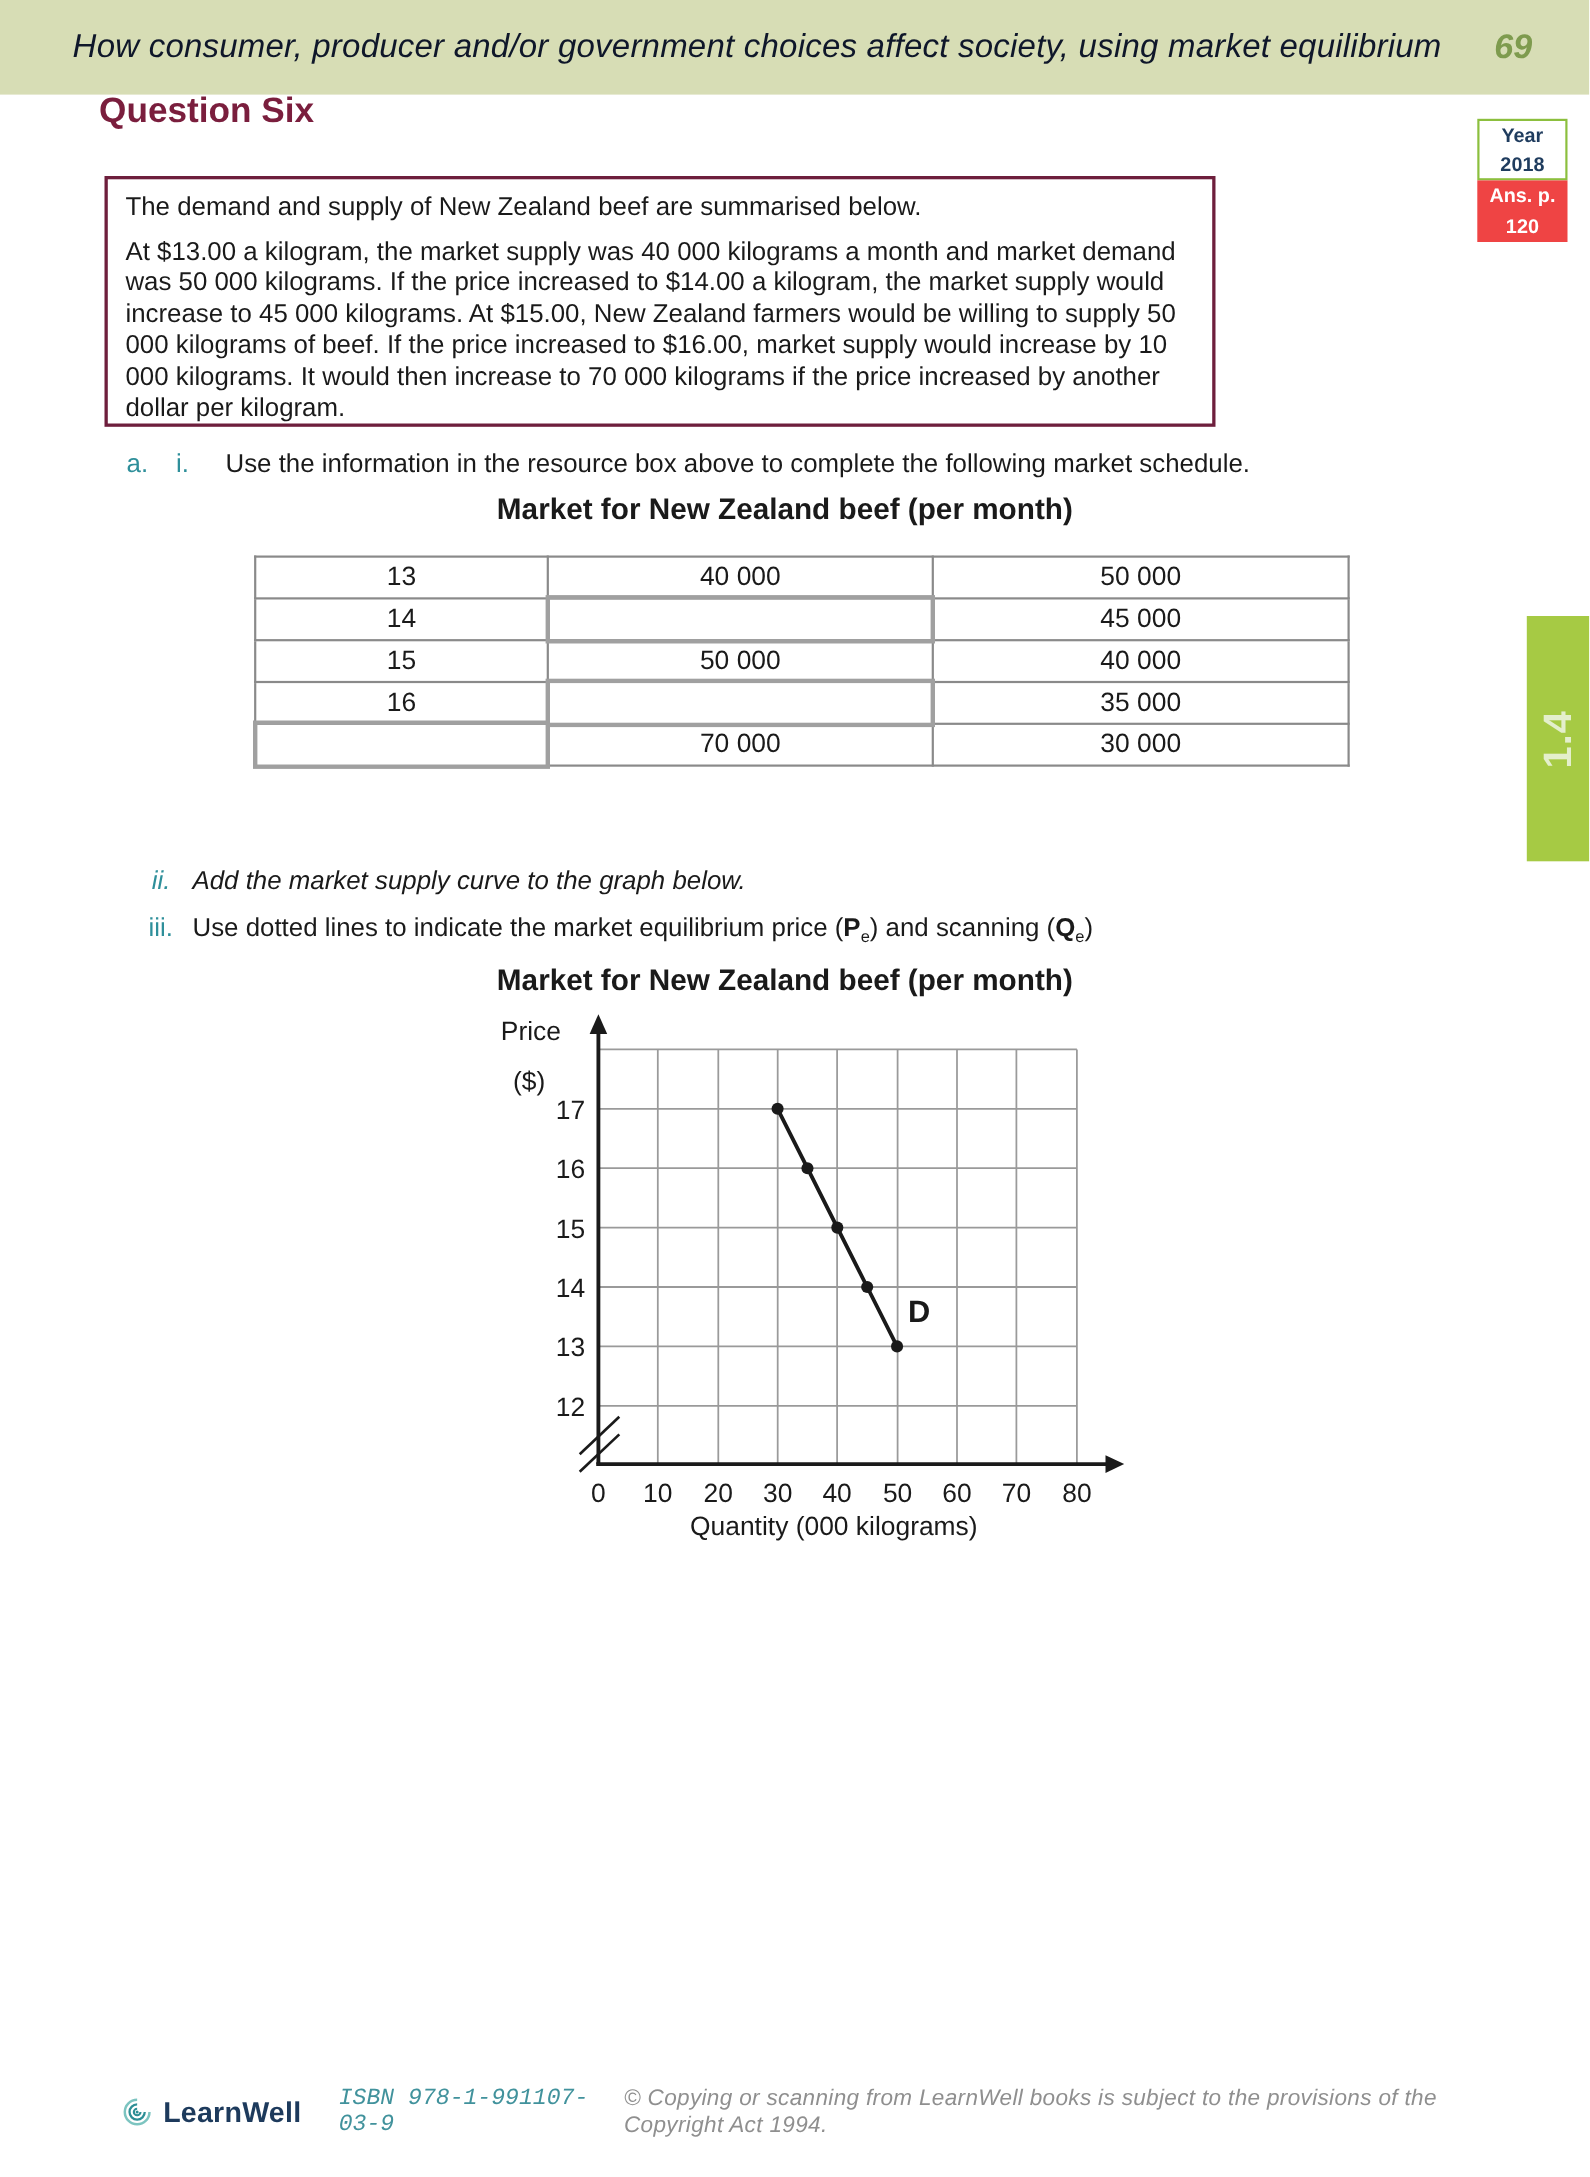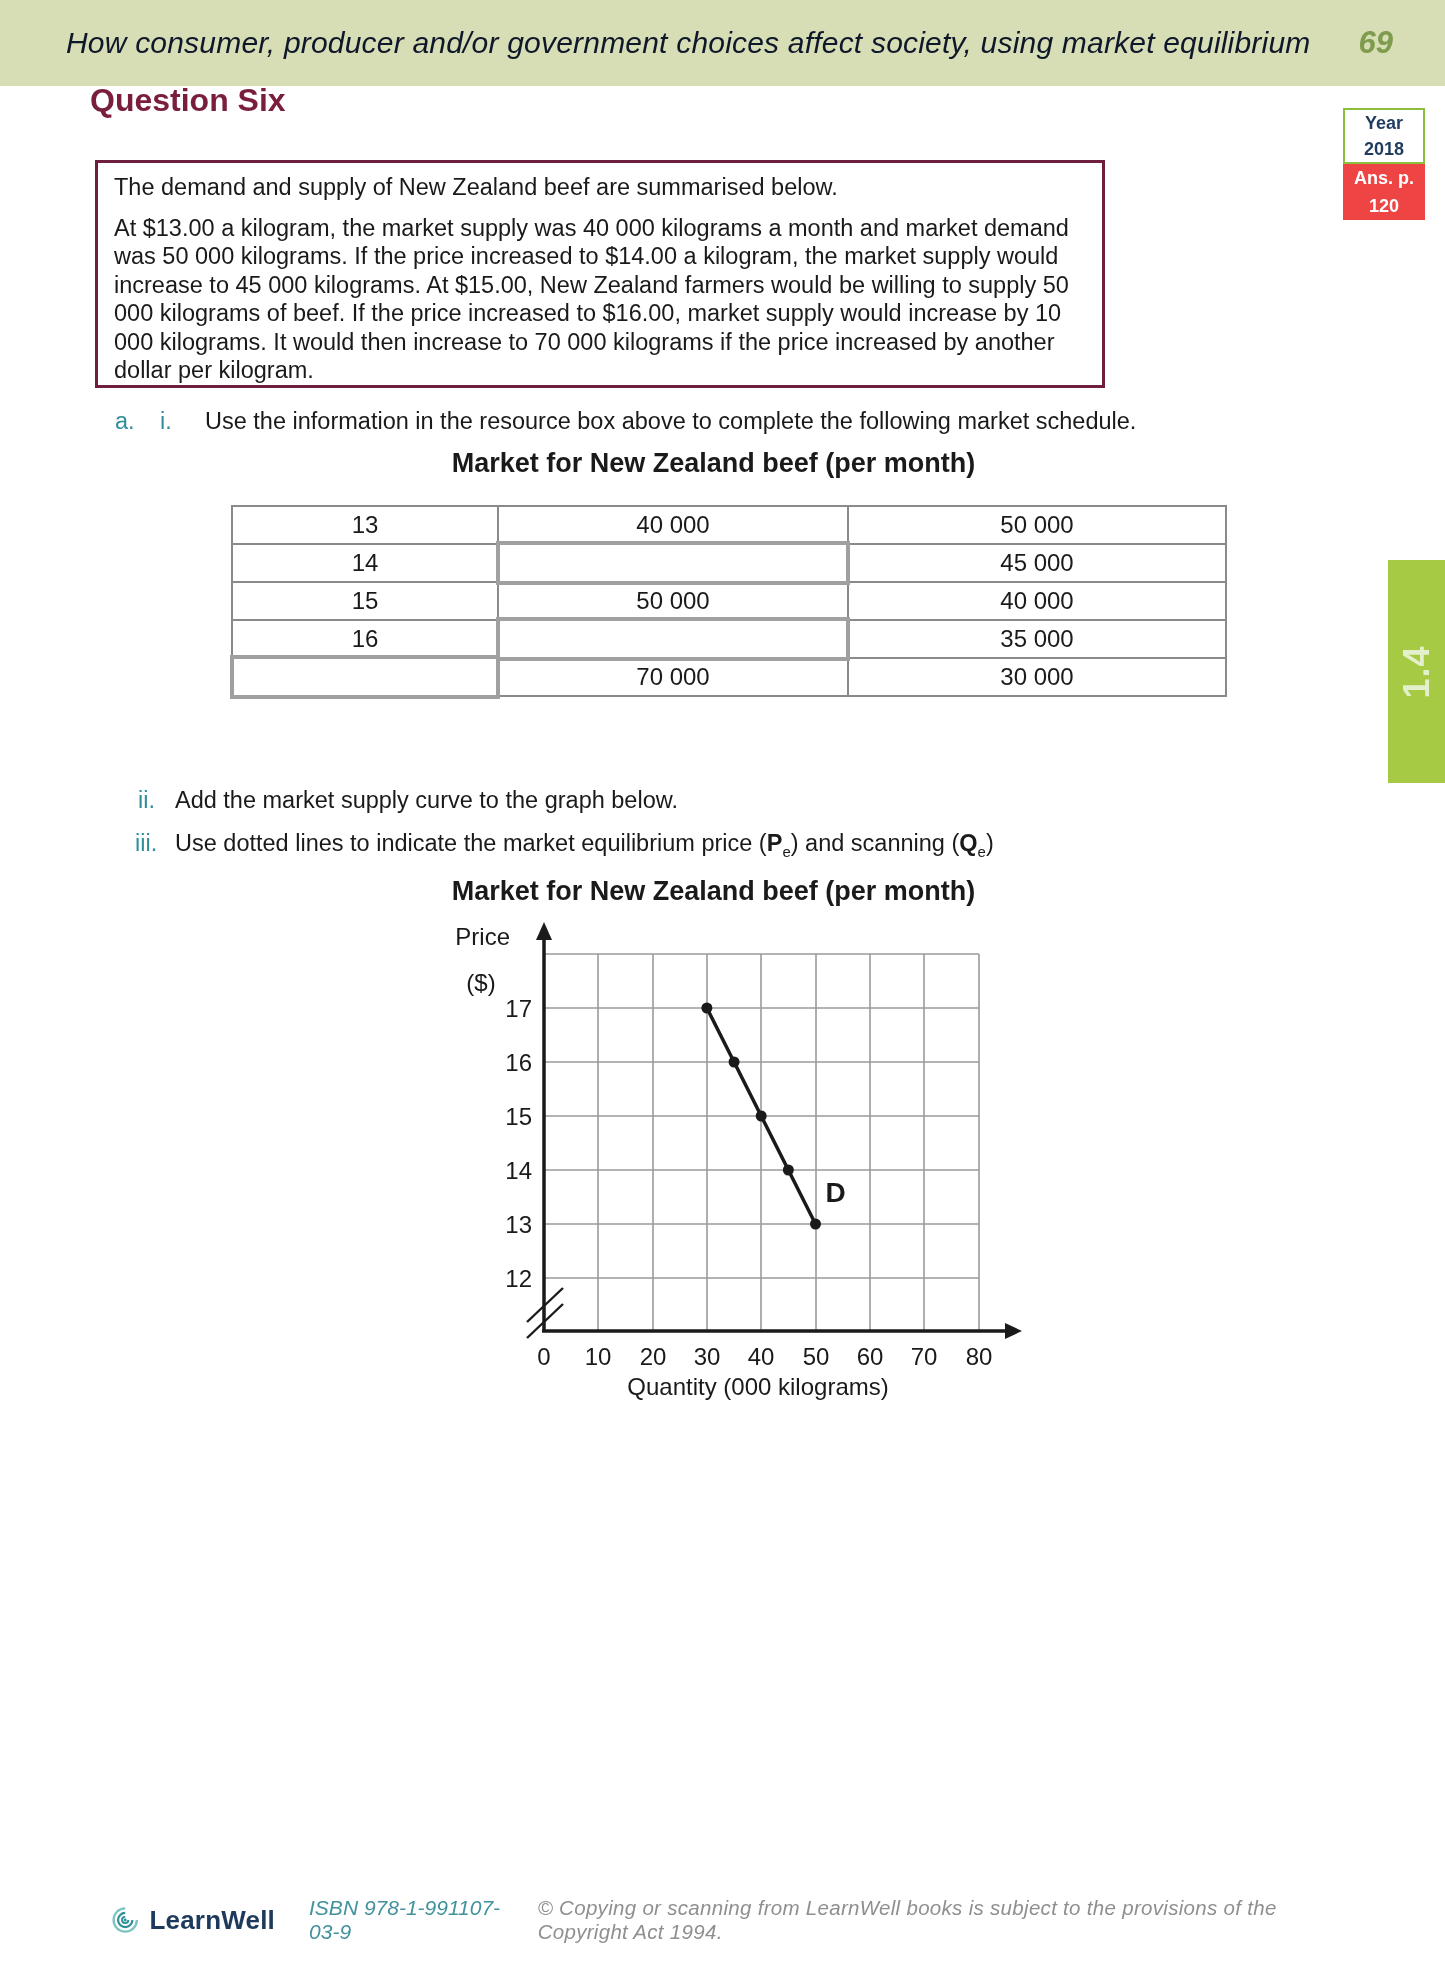--- a/index.html
+++ b/index.html
@@ -26,21 +26,21 @@
   .resource-box { position:absolute; left:95px; top:160px; width:1010px; height:228px;
     border:3px solid #6e1f3d; padding:10px 16px 8px 16px; font-size:23.5px; line-height:28.5px; }
   .resource-box p + p { margin-top:12px; }
 
   
   .marker { color:#2e8f9a; }
   .line-ai { position:absolute; left:115px; top:408px; font-size:23.5px; }
   .line-ai .m-a { position:absolute; left:0; }
   .line-ai .m-i { position:absolute; left:45px; }
   .line-ai .txt { position:absolute; left:90px; width:1200px; white-space:nowrap; }
-  .line-ii { position:absolute; left:138px; top:787px; font-size:23.5px; }
+  .line-ii { position:absolute; left:138px; top:787px; font-size:23.5px;font-style:italic; }
   .line-ii .txt { position:absolute; left:37px; white-space:nowrap; }
   .line-iii { position:absolute; left:135px; top:830px; font-size:23.5px; }
   .line-iii .txt { position:absolute; left:40px; white-space:nowrap; }
   .line-iii sub, .line-iii b { font-size:inherit; }
   .line-iii sub { font-size:15px; }
   .tbl-title-wrap { position:absolute; left:90px; top:448px; width:1247px; text-align:center;
     font-size:27px; font-weight:bold; }
   table.schedule { position:absolute; left:231px; top:505px; width:994px; border-collapse:collapse;
     table-layout:fixed; font-size:24px; }
   table.schedule col.c1 { width:266px; } table.schedule col.c2 { width:350px; } table.schedule col.c3 { width:378px; }
@@ -58,21 +58,21 @@
 
   
   .section-tab { position:absolute; right:0; top:560px; width:57px; height:223px; background:#a6ca44;
     display:flex; align-items:center; justify-content:center; }
   .section-tab span { transform:rotate(-90deg); color:#e4efcc; font-weight:bold; font-size:36px; letter-spacing:1px; }
 
   
   .footer { position:absolute; left:110px; top:1898px; width:1260px; height:44px;
     display:flex; align-items:center; }
   .footer .brand { margin-left:9px; font-size:26px; font-weight:bold; color:#1d3a5c; letter-spacing:.2px; }
-  .footer .isbn { margin-left:34px; font-size:21px; font-style:italic; color:#41929c; }
+  .footer .isbn { margin-left:34px; font-size:21px; font-style:italic; color:#41929c;font-family:Liberation Mono, monospace; }
   .footer .copy { margin-left:20px; font-size:20.5px; font-style:italic; color:#8f8f8f; letter-spacing:.3px; }
 
   svg text { font-family:"Liberation Sans","DejaVu Sans",sans-serif; }
 </style>
 </head>
 <body>
 
 <div id="page">
 
   <div class="header-band">

